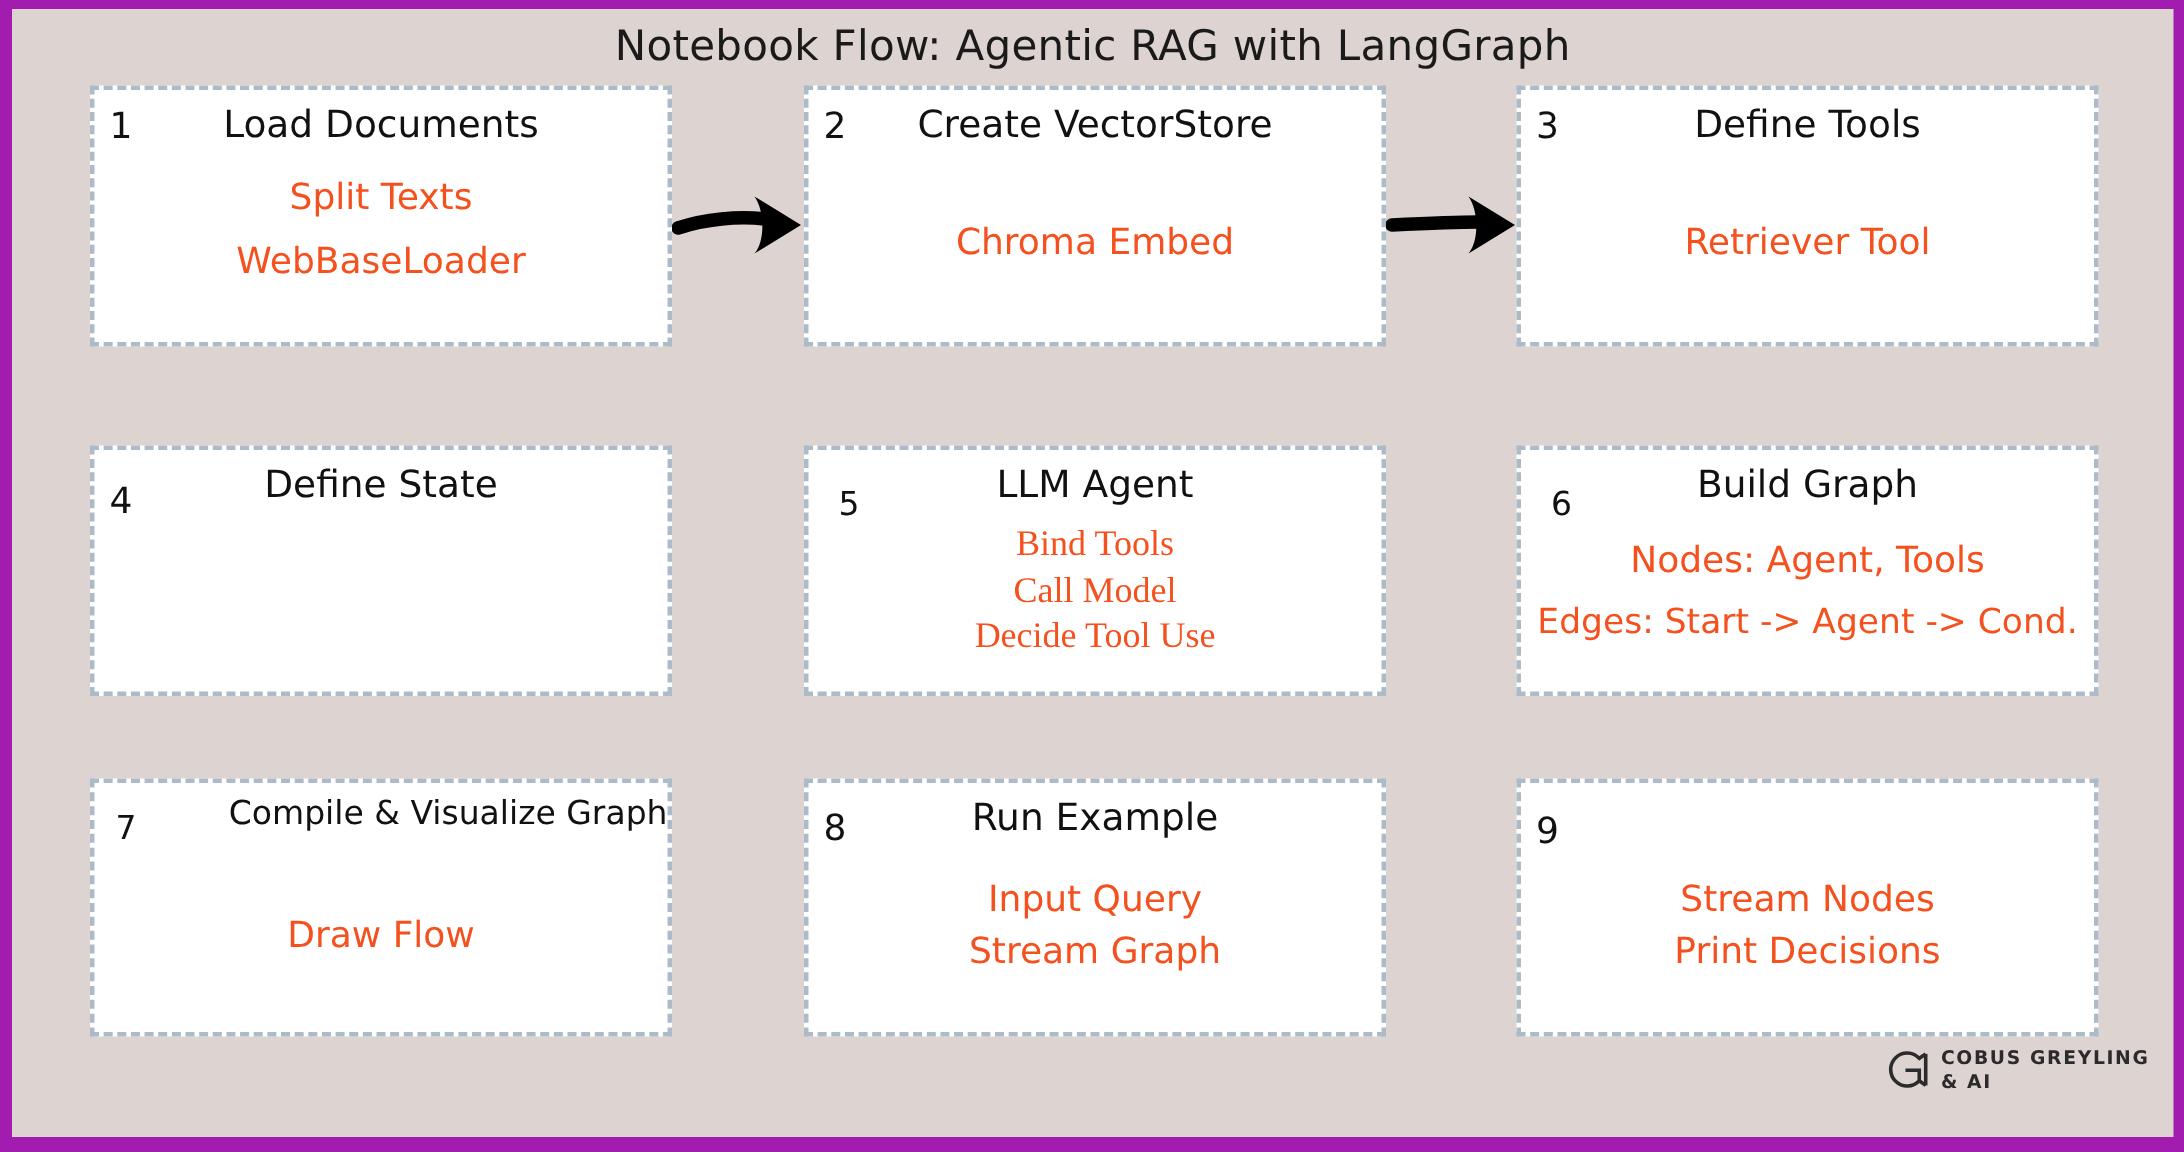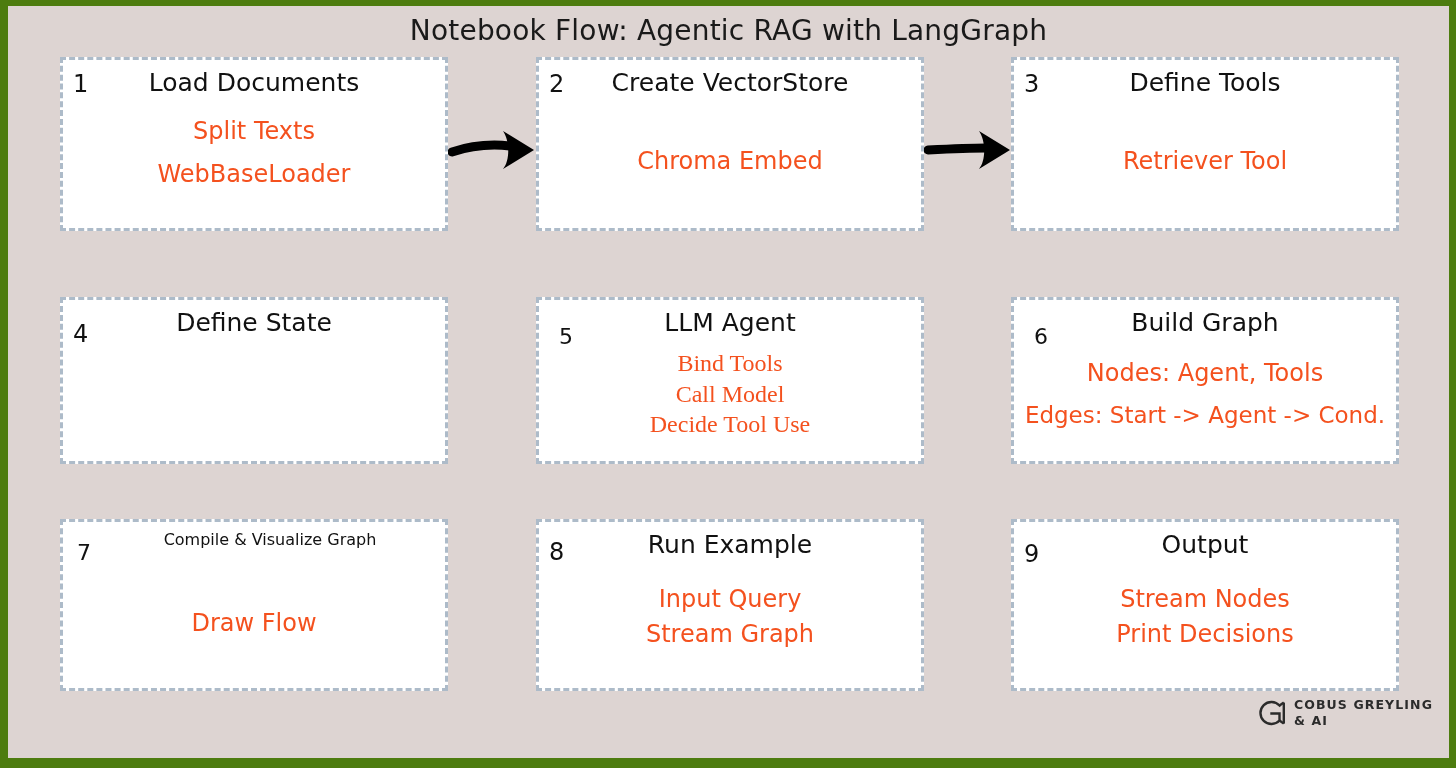--- a/index.html
+++ b/index.html
@@ -13,21 +13,21 @@
     height: 768px;
     overflow: hidden;
     font-family: "DejaVu Sans", sans-serif;
   }
 
   
   #canvas-frame {
     position: relative;
     width: 1456px;
     height: 768px;
-    background: #4d7c0f;
+    background: #a21caf;
     box-sizing: border-box;
   }
 
   #canvas {
     position: absolute;
     left: 8px;
     top: 6px;
     width: 1441px;
     height: 752px;
     background: #ddd4d2;
@@ -204,38 +204,37 @@
         <span class="step-number" style="top:26px; left:20px; font-size:22px;">6</span>
         <span class="step-title">Build Graph</span>
         <div class="step-details details-pos-d">
           <span class="detail-line">Nodes: Agent, Tools</span>
           <span class="detail-line" style="font-size:23px;">Edges: Start -&gt; Agent -&gt; Cond.</span>
         </div>
       </div>
 
       <div class="step-box" style="left:52px; top:513px; width:388px; height:172px;">
         <span class="step-number" style="top:20px; left:14px; font-size:22px;">7</span>
-        <span class="step-title" style="font-size:16px; padding-left:32px;">Compile &amp; Visualize Graph</span>
+        <span class="step-title" style="font-size:22px; padding-left:32px;text-align:right;">Compile &amp; Visualize Graph</span>
         <div class="step-details details-pos-b">
           <span class="detail-line">Draw Flow</span>
         </div>
       </div>
 
       <div class="step-box" style="left:528px; top:513px; width:388px; height:172px;">
         <span class="step-number" style="top:18px;">8</span>
         <span class="step-title">Run Example</span>
         <div class="step-details details-pos-e">
           <span class="detail-line">Input Query</span>
           <span class="detail-line">Stream Graph</span>
         </div>
       </div>
 
       <div class="step-box" style="left:1003px; top:513px; width:388px; height:172px;">
         <span class="step-number" style="top:20px;">9</span>
-        <span class="step-title">Output</span>
         <div class="step-details details-pos-e">
           <span class="detail-line">Stream Nodes</span>
           <span class="detail-line">Print Decisions</span>
         </div>
       </div>
 
     </div>
 
     <div id="watermark">
       <svg width="34" height="34" viewBox="0 0 34 34">

